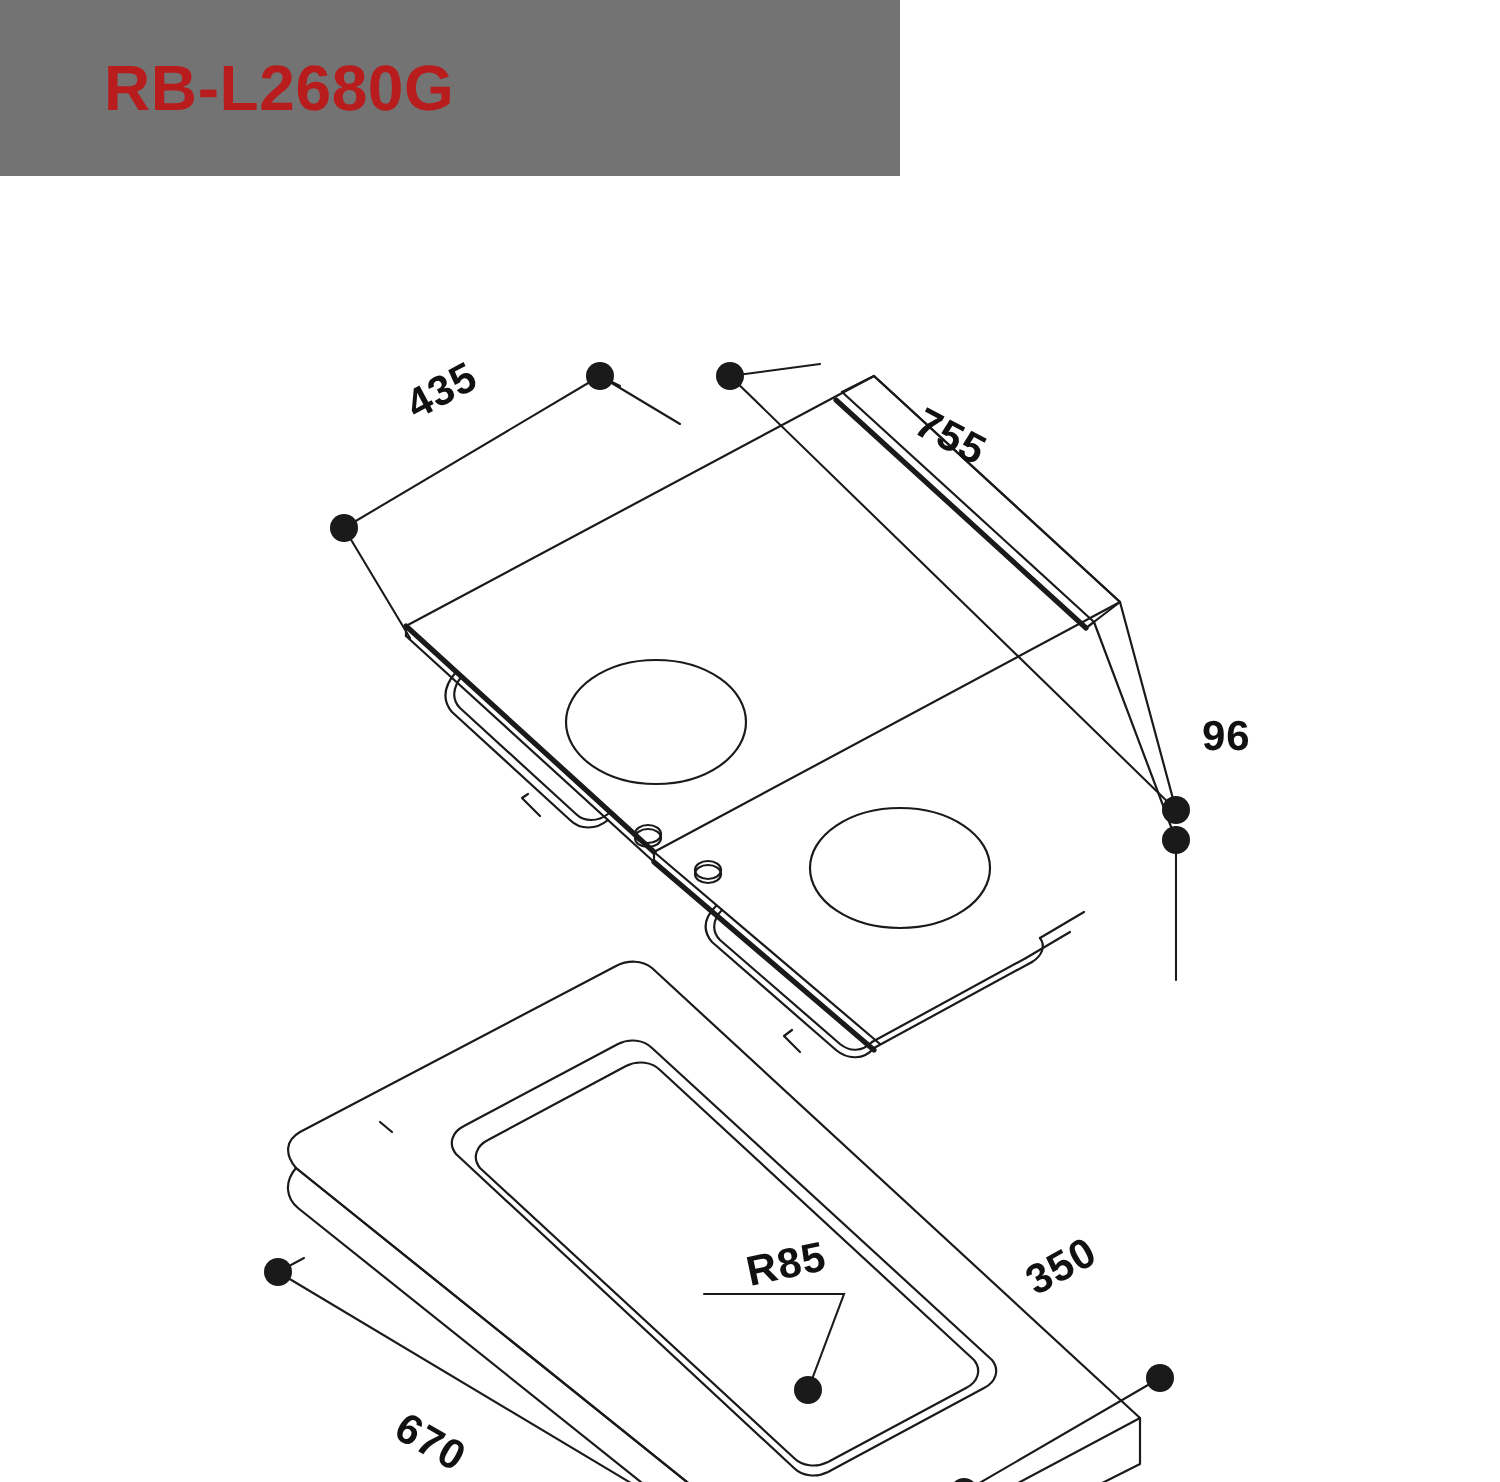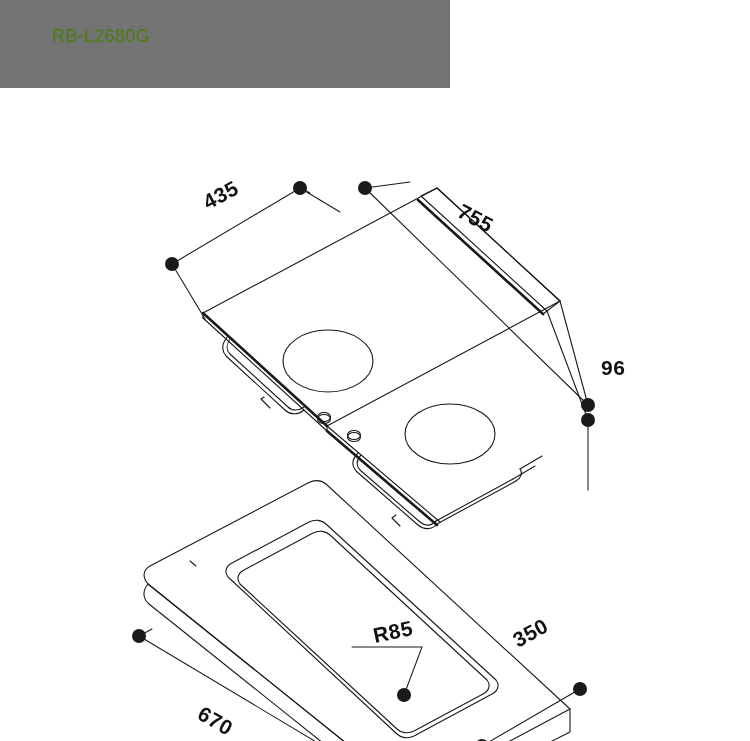--- a/index.html
+++ b/index.html
@@ -26,24 +26,24 @@
     top: 0;
     width: 450px;
     height: 88px;
     background: #737373;
   }
   #model-title {
     position: absolute;
     left: 52px;
     top: 26px;
     font-family: "Liberation Sans", sans-serif;
-    font-size: 18px;
-    font-weight: 400;
+    font-size: 32px;
+    font-weight: 700;
     letter-spacing: 0.3px;
-    color: #4d7c0f;
+    color: #b91c1c;
     white-space: nowrap;
   }
   #drawing-area {
     position: absolute;
     left: 0;
     top: 88px;
     width: 750px;
     height: 653px;
   }
   svg.tech {

